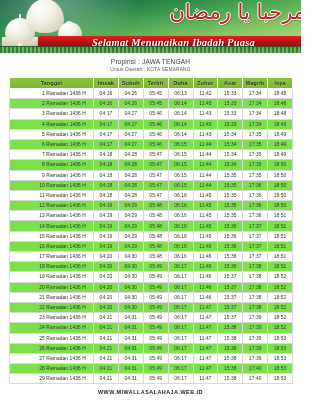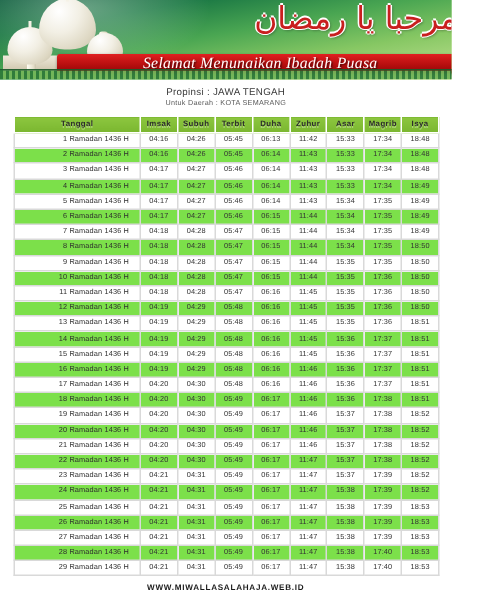--- a/index.html
+++ b/index.html
@@ -112,21 +112,21 @@
     box-shadow: 0 1px 2px rgba(0,0,0,0.4);
   }
   .ribbon-text {
     position: absolute;
     inset: 0;
     display: flex;
     align-items: center;
     justify-content: center;
     font-family: "Liberation Serif", serif;
     font-style: italic;
-    font-weight: 400;
+    font-weight: 700;
     font-size: 10.5px;
     color: #ffffff;
     letter-spacing: 0.2px;
     text-shadow: 1px 1px 1px rgba(0,0,0,0.55);
     white-space: nowrap;
   }
 
   .banner-strip {
     position: absolute;
     left: 0; right: 0; bottom: 0;

